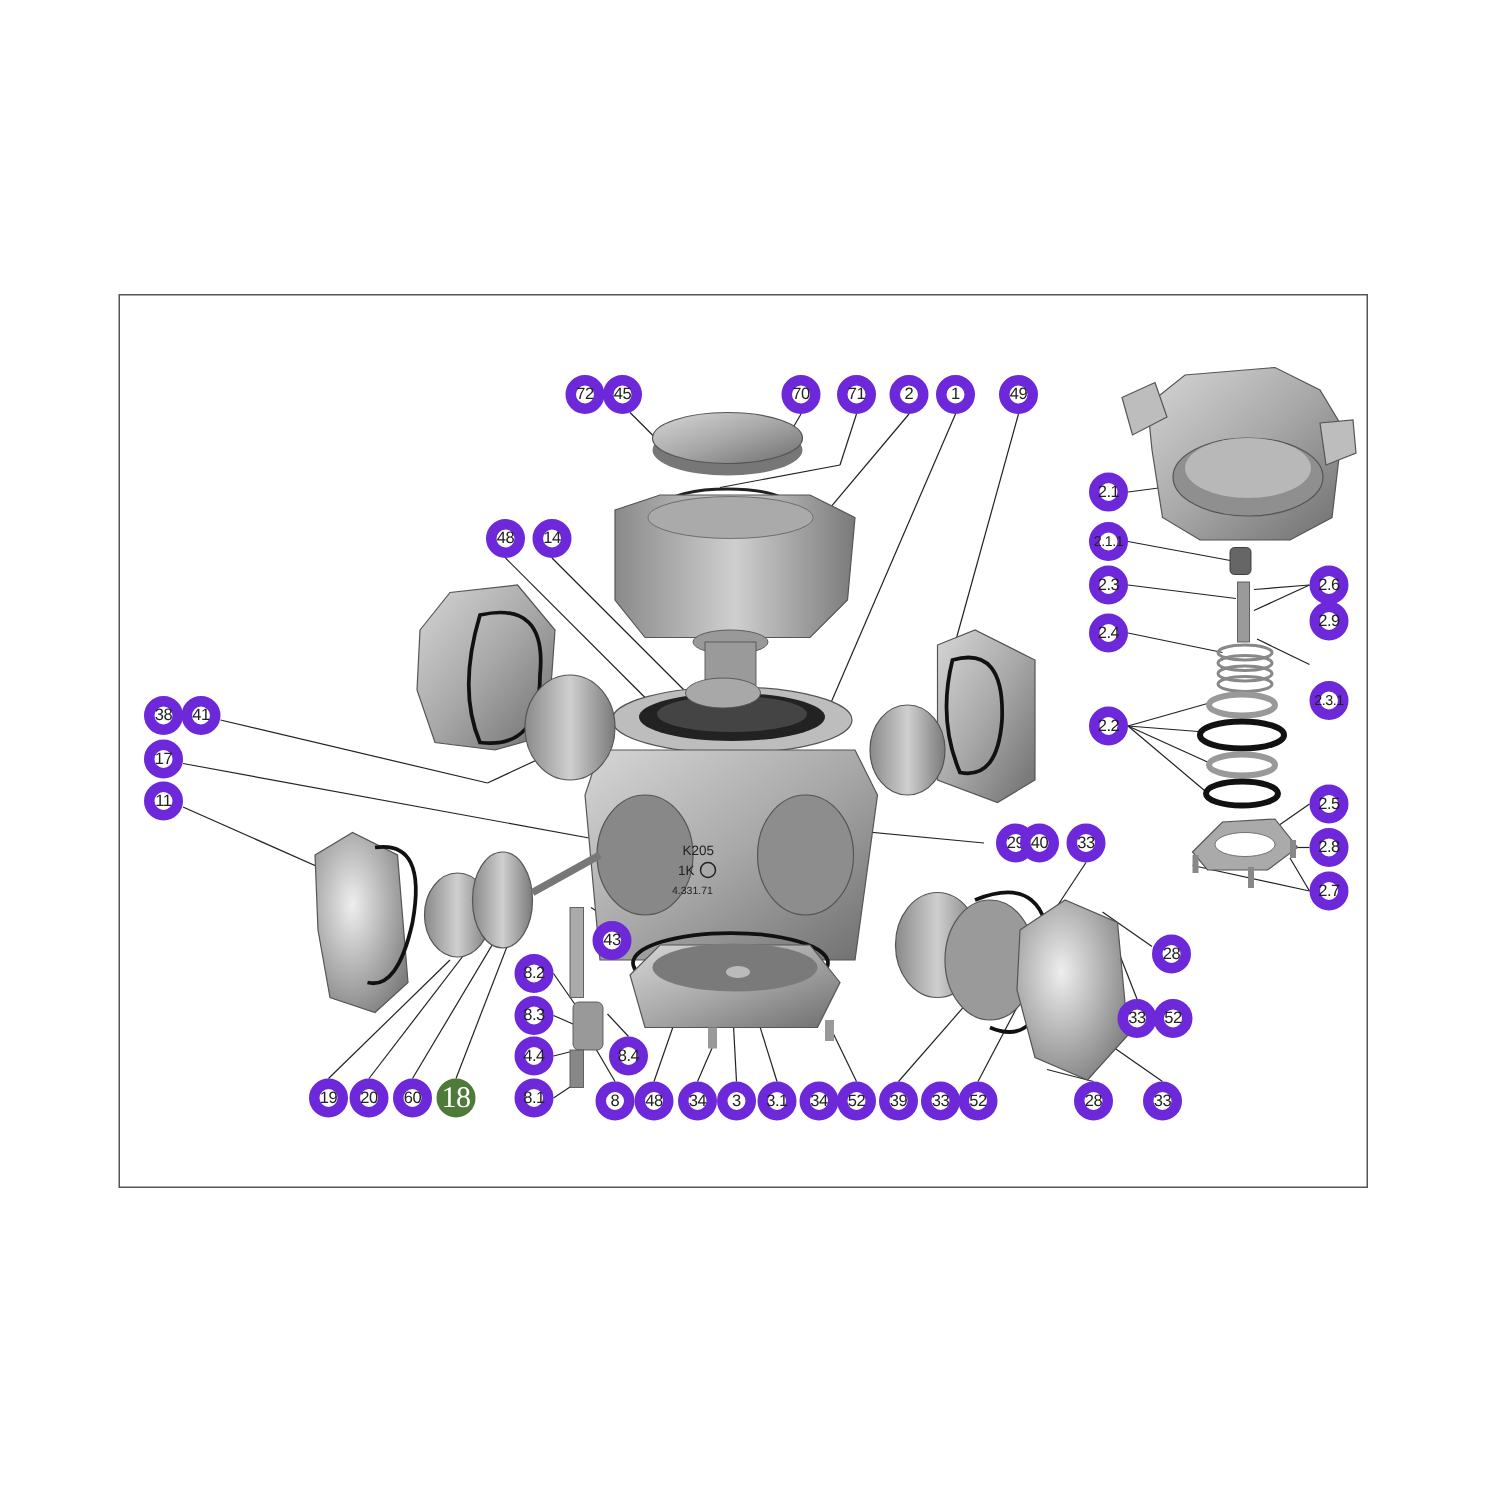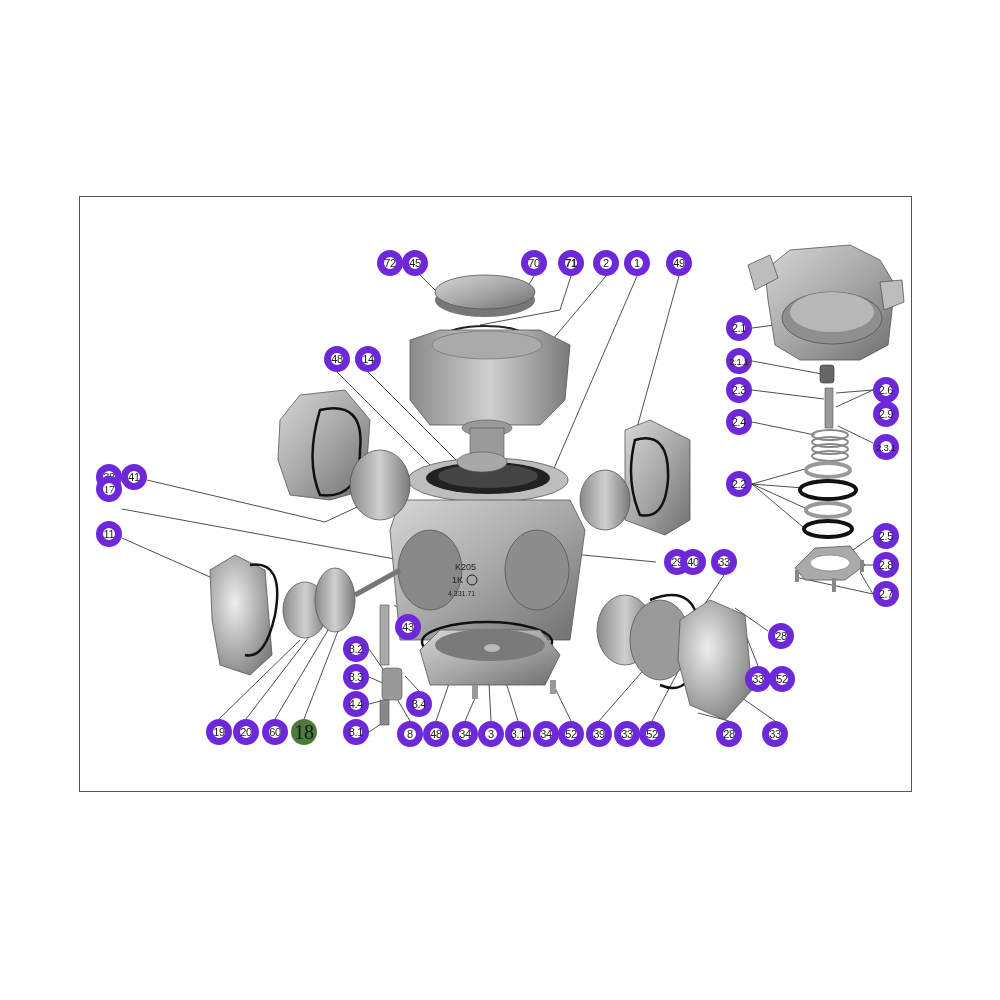--- a/index.html
+++ b/index.html
@@ -2,21 +2,21 @@
 <html><head>
 <meta charset="utf-8">
 <style>
   html, body { margin:0; padding:0; background:#ffffff; }
   body { width:1000px; height:1000px; position:relative; overflow:hidden; font-family:"Liberation Sans", sans-serif; }
   .frame { position:absolute; left:79px; top:196px; width:833px; height:596px; border:1.5px solid #555; box-sizing:border-box; }
   svg.art { position:absolute; left:0; top:0; width:1000px; height:1000px; }
   .callout { position:absolute; width:26px; height:26px; border:7px solid #6d28d9; border-radius:50%; background:#fff; box-sizing:border-box;
              display:flex; align-items:center; justify-content:center; font-size:11px; color:#222; letter-spacing:-0.3px; }
   .callout.small { font-size:9.5px; }
-  .callout.hl { background:#4e7a3a; border-color:#4e7a3a; color:#0f172a; font-family:"Liberation Serif", serif; font-size:20px; }
+  .callout.hl { background:#4e7a3a; border-color:#4e7a3a; color:#ffffff; font-family:"Liberation Serif", serif; font-size:20px; }
 </style>
 </head>
 <body>
 
 <div class="frame"></div>
 
 <svg class="art" viewBox="0 0 1000 1000">
   <defs>
     <linearGradient id="metal" x1="0" y1="0" x2="1" y2="1">
       <stop offset="0" stop-color="#d6d6d6"></stop>
@@ -178,29 +178,29 @@
     <ellipse cx="660" cy="640" rx="30" ry="40" fill="#9a9a9a" stroke="#555" stroke-width="0.8"></ellipse>
     <path d="M650 600 Q700 580 700 640 Q695 700 660 685" fill="none" stroke="#111" stroke-width="2.5"></path>
     <path d="M680 620 L710 600 L745 615 L752 690 L725 720 L690 705 L678 660 Z" fill="url(#dome)" stroke="#555" stroke-width="0.8"></path>
   </g>
 </svg>
 
 <div id="callouts">
     <div class="callout" style="left: 377px; top: 250px;">72</div>
     <div class="callout" style="left: 402px; top: 250px;">45</div>
     <div class="callout" style="left: 521px; top: 250px;">70</div>
-    <div class="callout" style="left: 558px; top: 250px; font-weight: bold;">71</div>
+    <div class="callout" style="left: 558px; top: 250px;">71</div>
     <div class="callout" style="left: 593px; top: 250px;">2</div>
     <div class="callout" style="left: 624px; top: 250px;">1</div>
     <div class="callout" style="left: 666px; top: 250px;">49</div>
     <div class="callout" style="left: 324px; top: 346px;">48</div>
     <div class="callout" style="left: 355px; top: 346px;">14</div>
     <div class="callout" style="left: 96px; top: 464px;">38</div>
     <div class="callout" style="left: 121px; top: 464px;">41</div>
-    <div class="callout" style="left: 96px; top: 476px; font-family: Liberation Serif, serif;">17</div>
+    <div class="callout" style="left: 96px; top: 493px;">17</div>
     <div class="callout" style="left: 96px; top: 521px;">11</div>
     <div class="callout" style="left: 664px; top: 549px;">29</div>
     <div class="callout" style="left: 680px; top: 549px;">40</div>
     <div class="callout" style="left: 711px; top: 549px;">33</div>
     <div class="callout" style="left: 395px; top: 614px;">43</div>
     <div class="callout" style="left: 768px; top: 623px;">28</div>
     <div class="callout" style="left: 343px; top: 636px;">8.2</div>
     <div class="callout" style="left: 343px; top: 664px;">8.3</div>
     <div class="callout" style="left: 745px; top: 666px;">33</div>
     <div class="callout" style="left: 769px; top: 666px;">52</div>
@@ -222,18 +222,18 @@
     <div class="callout" style="left: 614px; top: 721px;">33</div>
     <div class="callout" style="left: 639px; top: 721px;">52</div>
     <div class="callout" style="left: 716px; top: 721px;">28</div>
     <div class="callout" style="left: 762px; top: 721px;">33</div>
     <div class="callout" style="left: 726px; top: 315px;">2.1</div>
     <div class="callout small" style="left: 726px; top: 348px;">2.1.1</div>
     <div class="callout" style="left: 726px; top: 377px;">2.3</div>
     <div class="callout" style="left: 873px; top: 377px;">2.6</div>
     <div class="callout" style="left: 873px; top: 401px;">2.9</div>
     <div class="callout" style="left: 726px; top: 409px;">2.4</div>
-    <div class="callout small" style="left: 873px; top: 434px; text-align: right;">2.3.1</div>
+    <div class="callout small" style="left: 873px; top: 454px; text-align: right;">2.3.1</div>
     <div class="callout" style="left: 726px; top: 471px;">2.2</div>
     <div class="callout" style="left: 873px; top: 523px;">2.5</div>
     <div class="callout" style="left: 873px; top: 552px;">2.8</div>
     <div class="callout" style="left: 873px; top: 581px;">2.7</div>
   </div>
 
 </body></html>

